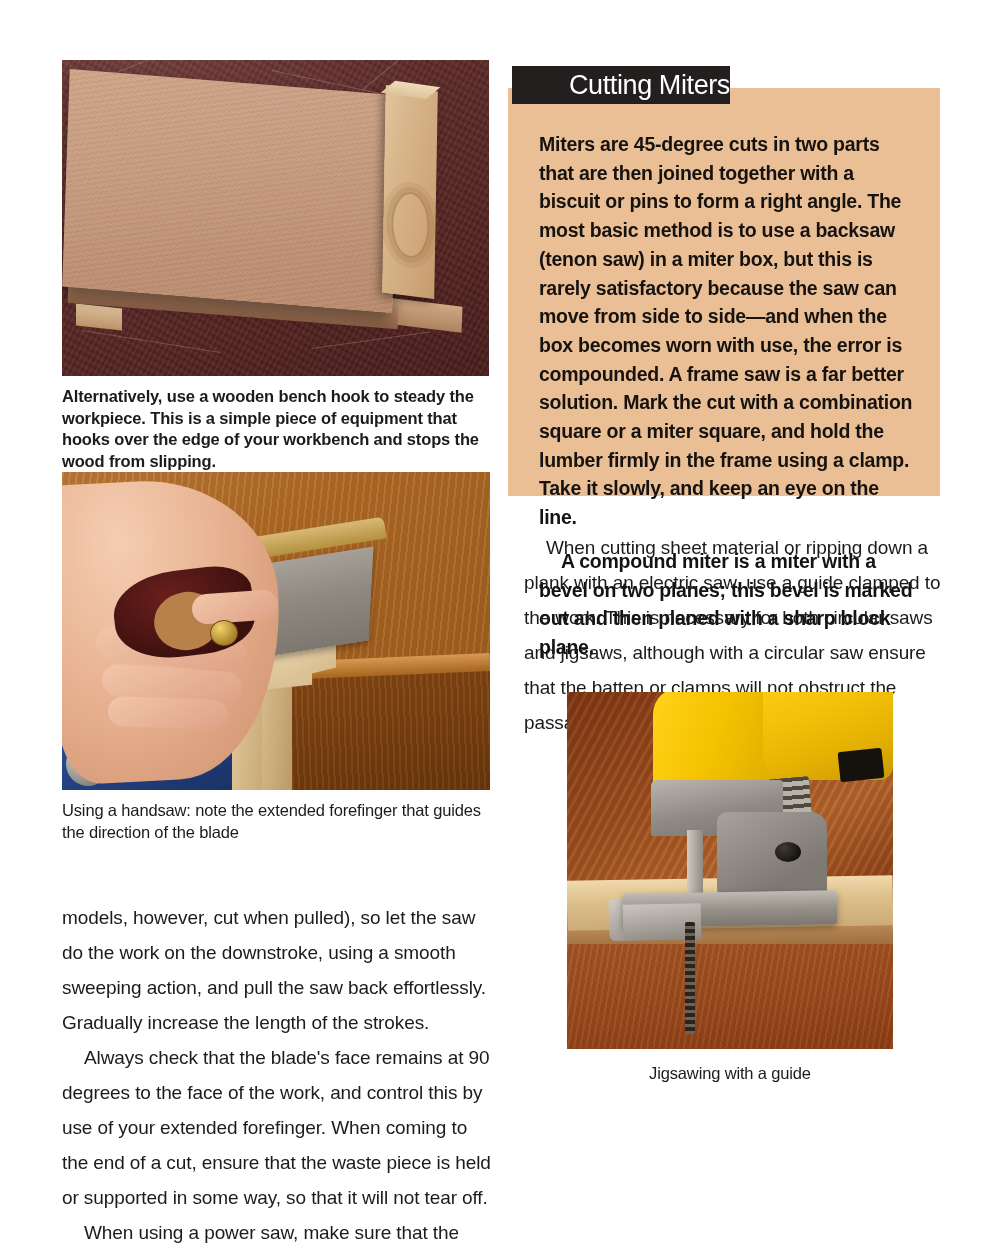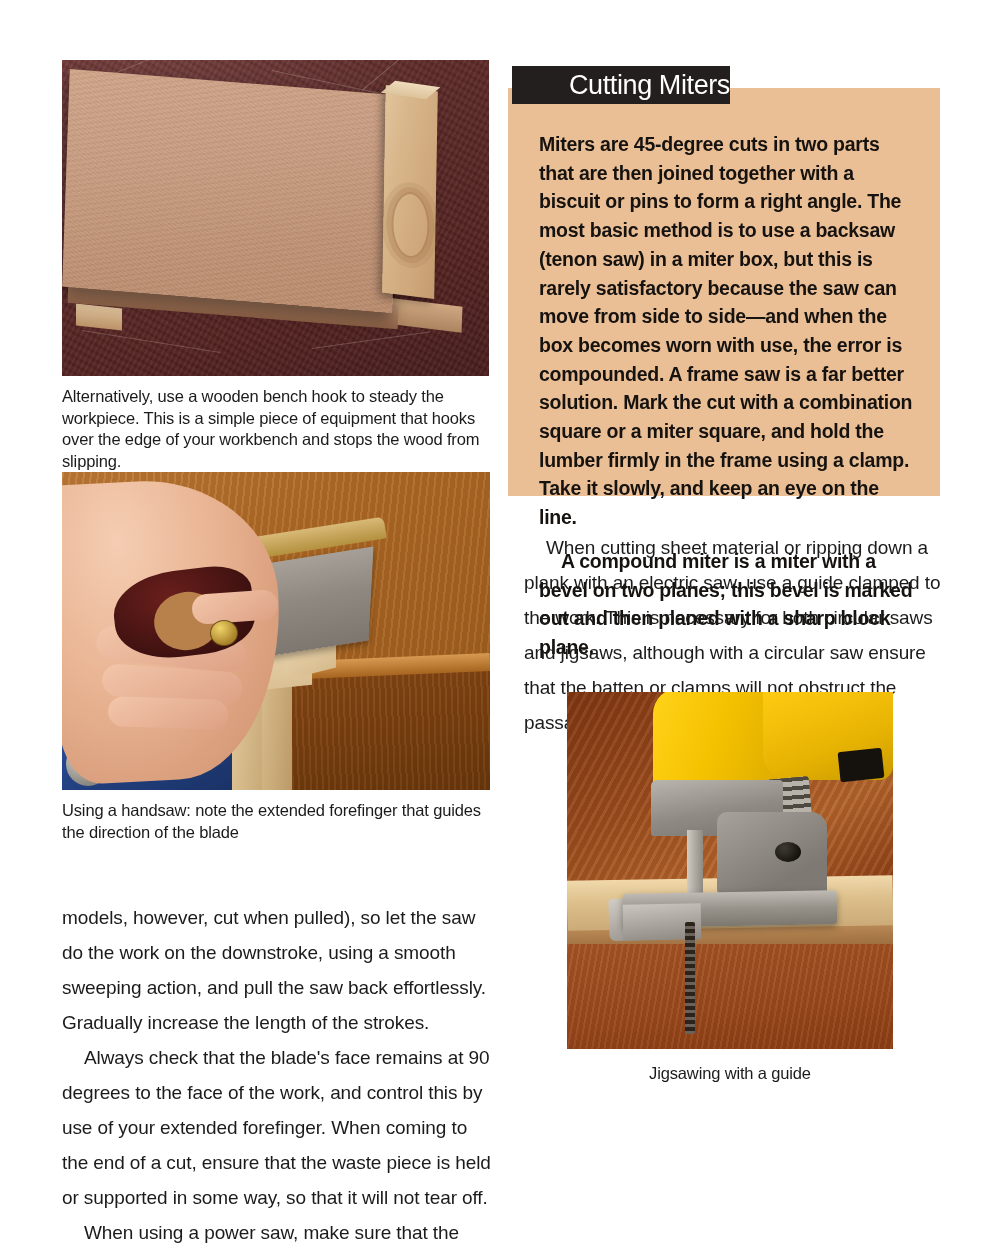--- a/index.html
+++ b/index.html
@@ -342,21 +342,21 @@
     font-weight: 700;
     font-style: normal;
     margin-right: 14px;
     font-size: 20px;
   }
   #footer .ttl {
     font-style: italic;
   }
 
   
-  #caption-benchhook { left: 62px; top: 386px; width: 430px; }
+  #caption-benchhook { left: 62px; top: 386px; width: 430px; font-weight: bold; }
   #caption-handsaw   { left: 62px; top: 800px; width: 430px; }
   #caption-jigsaw    { left: 567px; top: 1063px; width: 326px; text-align: center; }
   #col-left-body     { left: 62px; top: 900px; width: 436px; }
   #col-right-body    { left: 524px; top: 530px; width: 420px; }
 </style>
 </head>
 <body>
 
 <div class="page">
 

